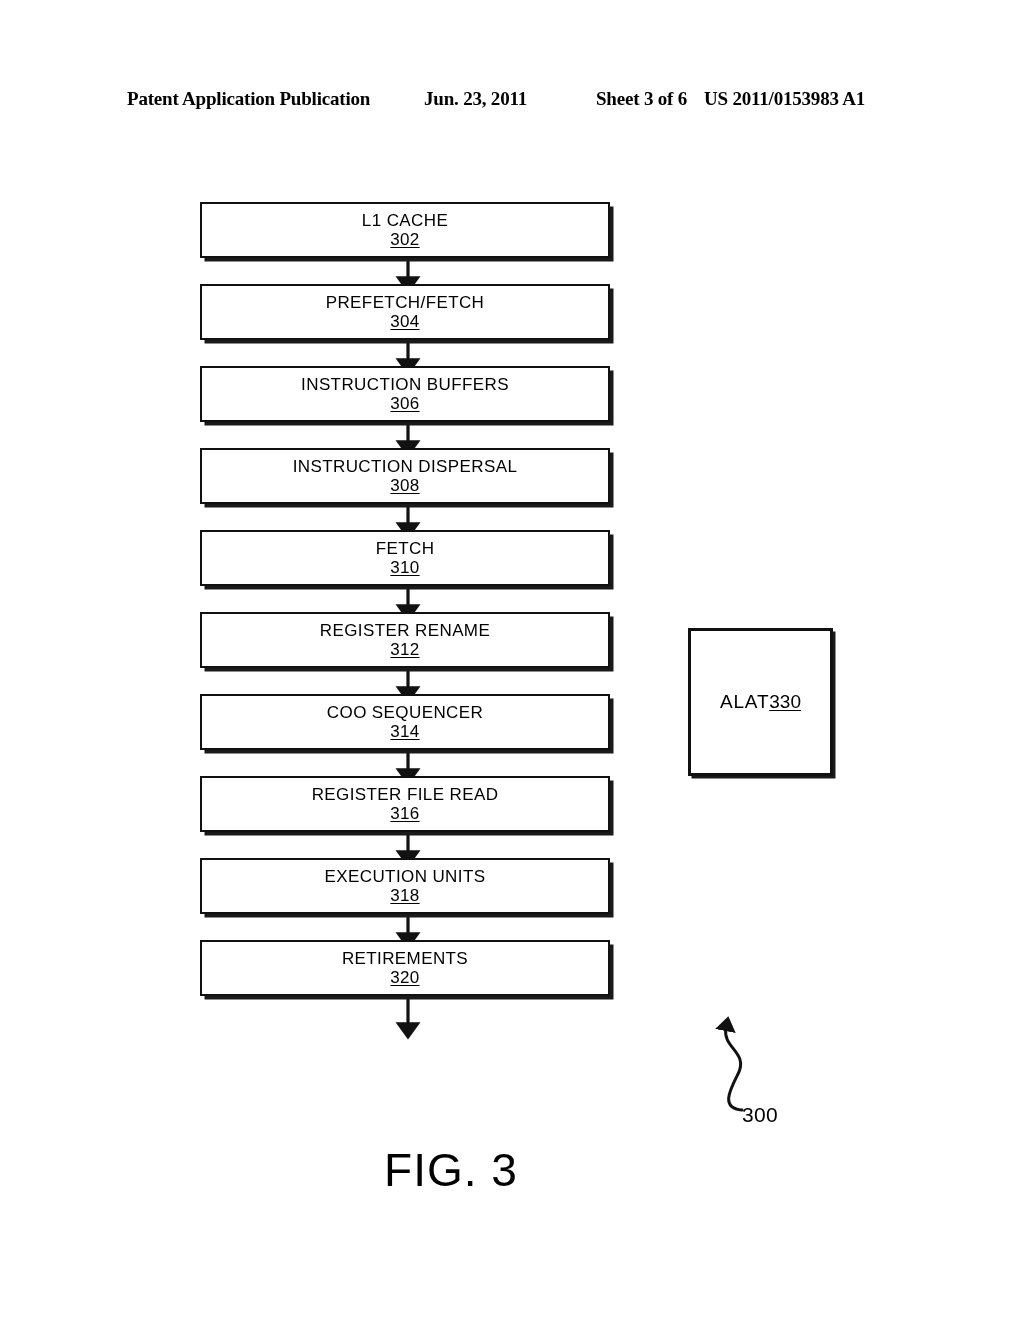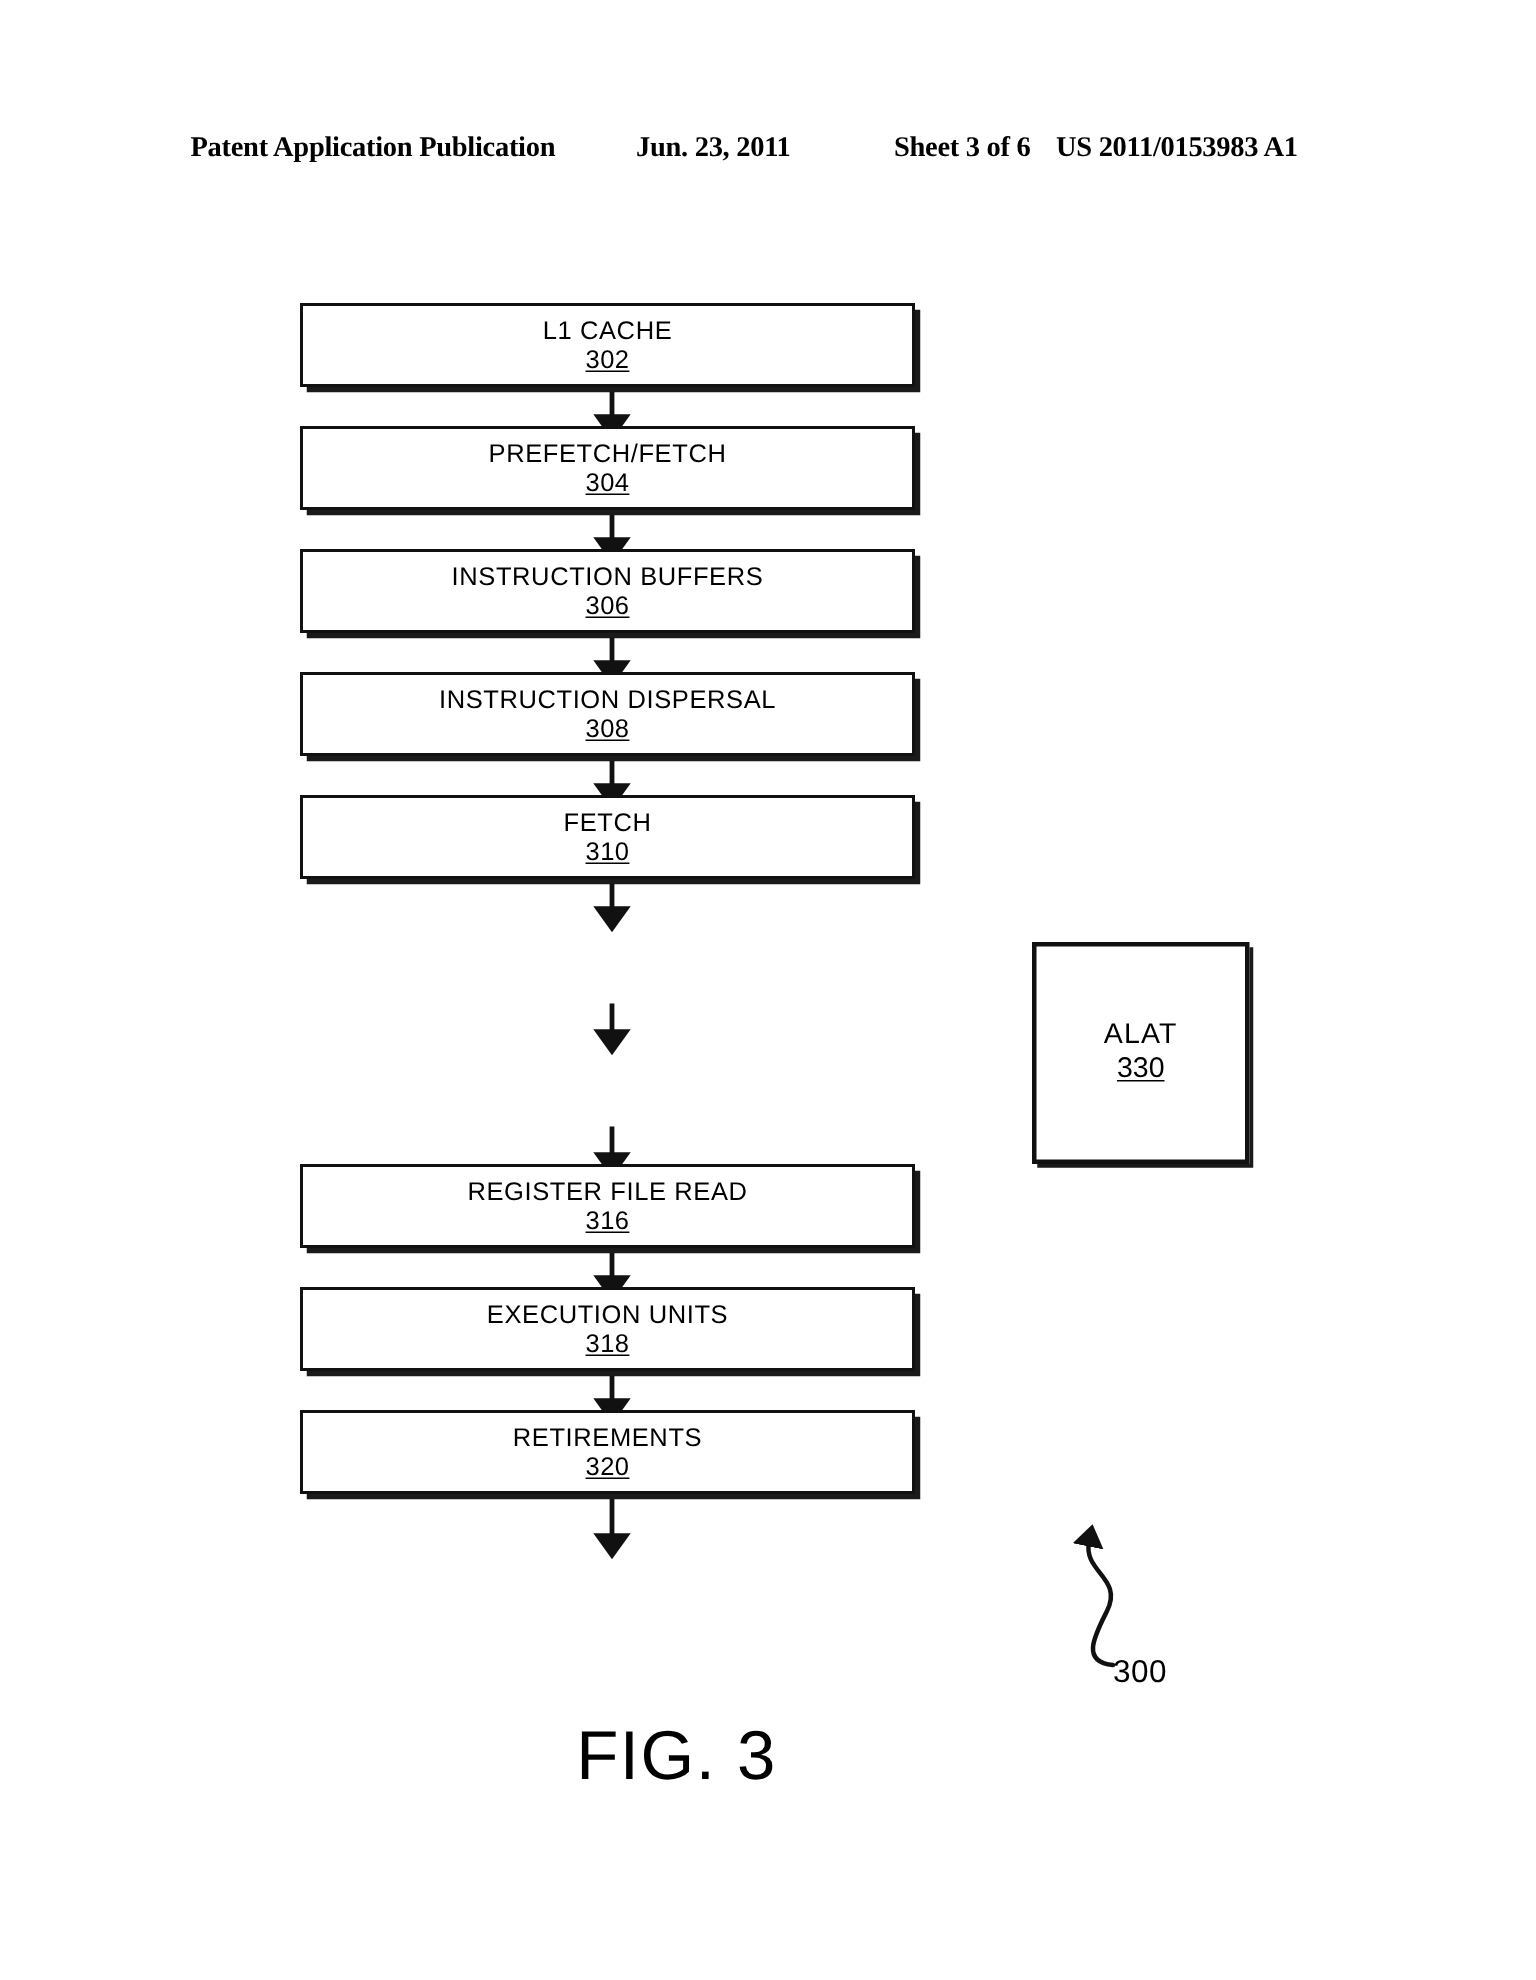--- a/index.html
+++ b/index.html
@@ -79,21 +79,21 @@
     position: absolute;
     left: 668px;
     top: 628px;
     width: 145px;
     height: 148px;
     box-sizing: border-box;
     border: 3px solid #111111;
     background: #ffffff;
     box-shadow: 3px 3px 0 -0.5px #1a1a1a;
     display: flex;
-    flex-direction: column;
+    flex-direction: row;
     align-items: center;
     justify-content: center;
   }
   .alat-box .bx-label {
     font-size: 19px;
     line-height: 22px;
     letter-spacing: 0.8px;
   }
   .alat-box .bx-ref {
     font-size: 19px;
@@ -195,21 +195,29 @@
   <div class="flow-box" style="top:448px">
     <span class="bx-label">INSTRUCTION DISPERSAL</span>
     <span class="bx-ref">308</span>
   </div>
 
   <div class="flow-box" style="top:530px">
     <span class="bx-label">FETCH</span>
     <span class="bx-ref">310</span>
   </div>
 
-
+  <div class="flow-box" style="top:612px">
+    <span class="bx-label">REGISTER RENAME</span>
+    <span class="bx-ref">312</span>
+  </div>
+
+  <div class="flow-box" style="top:694px">
+    <span class="bx-label">COO SEQUENCER</span>
+    <span class="bx-ref">314</span>
+  </div>
 
   <div class="flow-box" style="top:776px">
     <span class="bx-label">REGISTER FILE READ</span>
     <span class="bx-ref">316</span>
   </div>
 
   <div class="flow-box" style="top:858px">
     <span class="bx-label">EXECUTION UNITS</span>
     <span class="bx-ref">318</span>
   </div>

